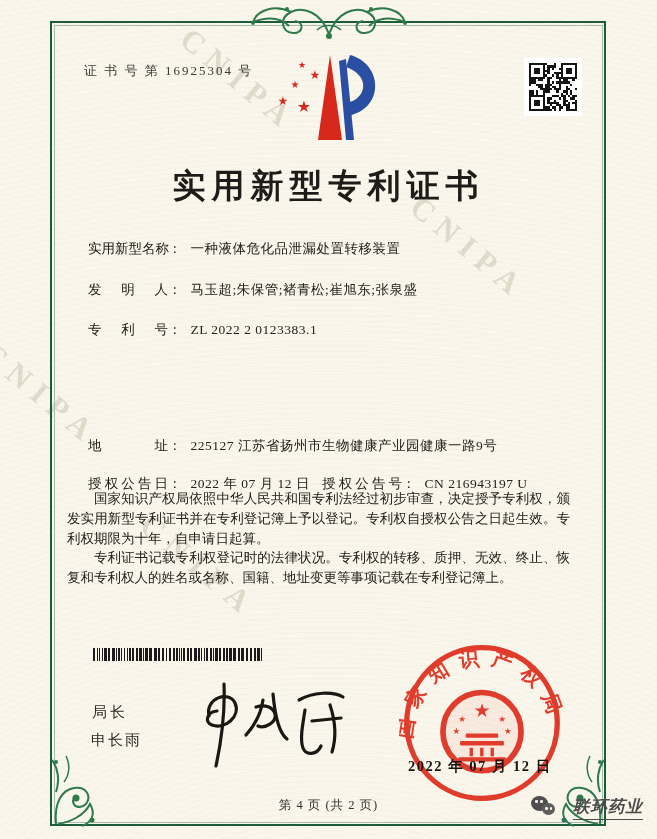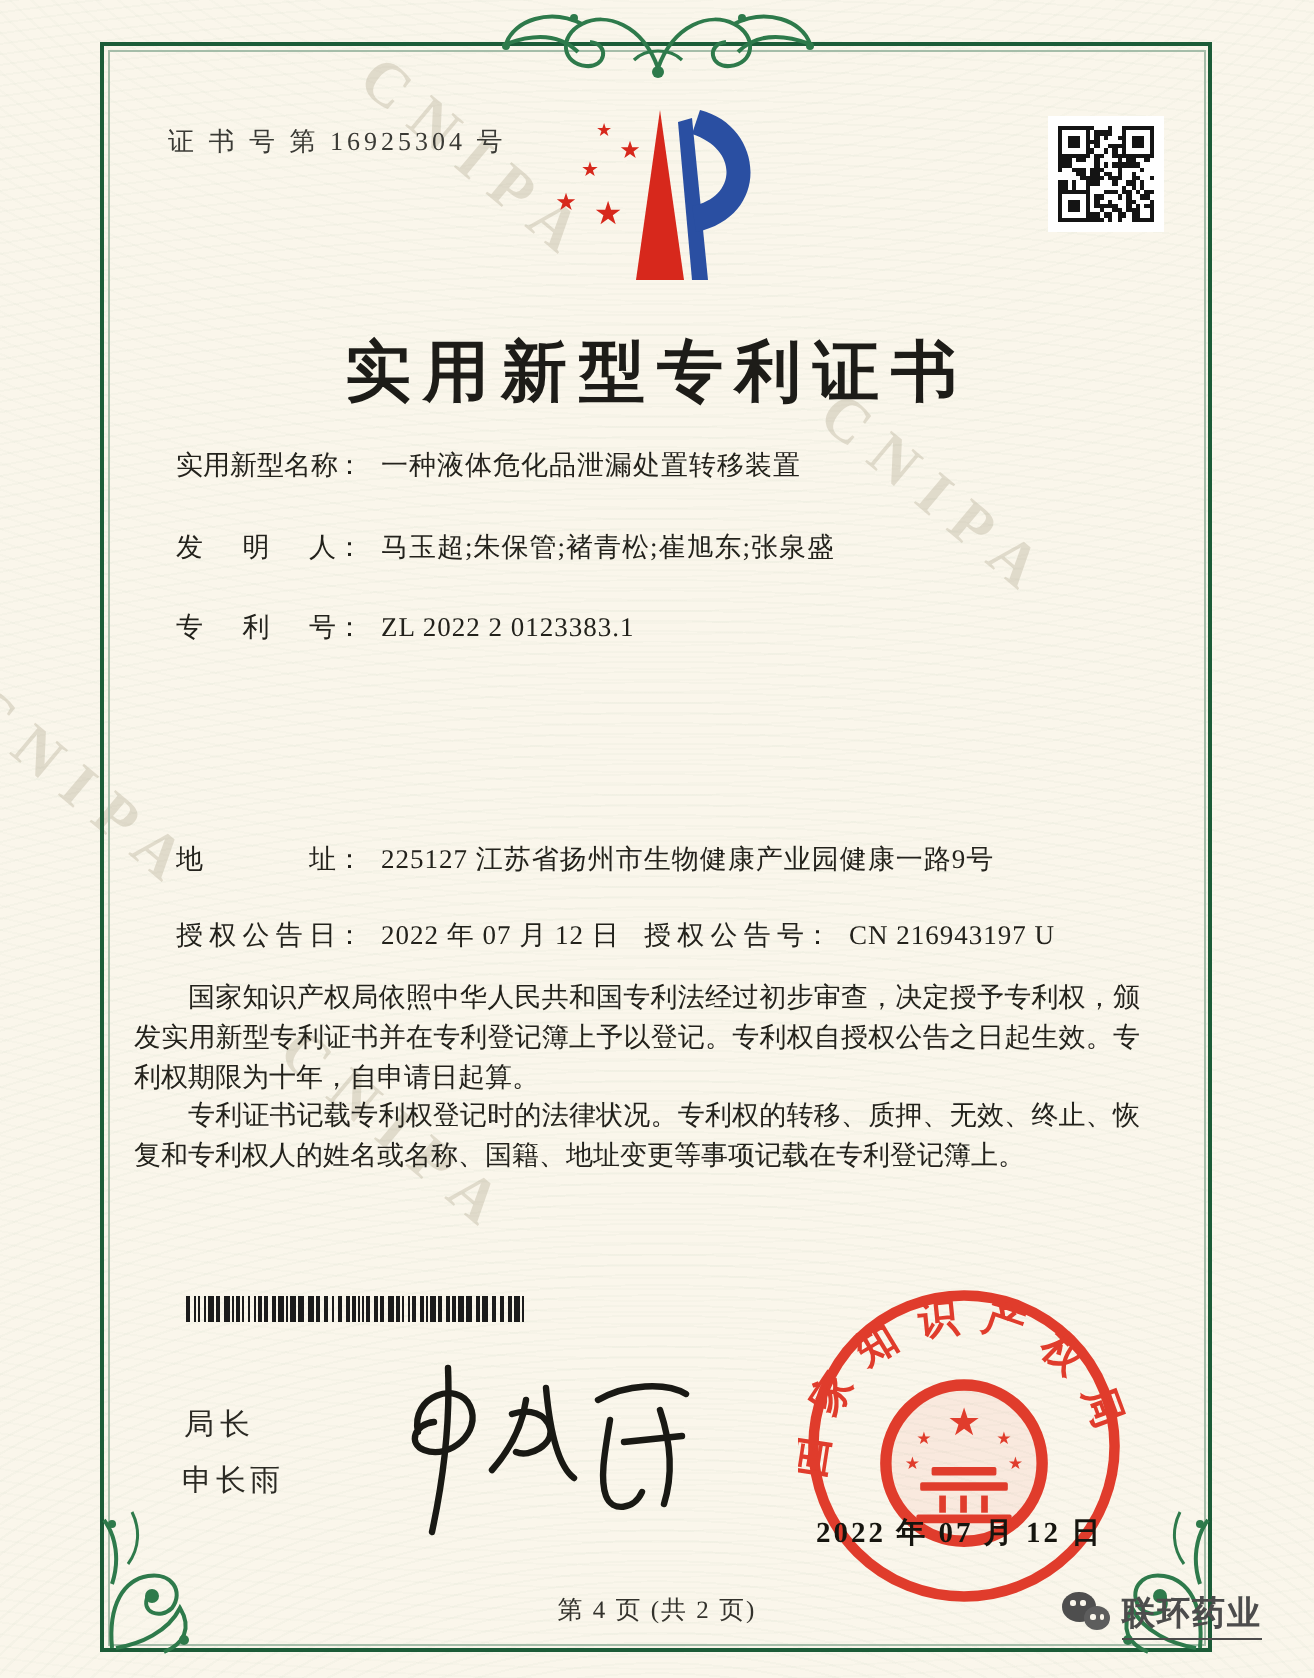--- a/index.html
+++ b/index.html
@@ -27,21 +27,21 @@
   .logo{position:absolute;left:268px;top:50px;z-index:4;}
   .qr{position:absolute;left:524px;top:58px;width:48px;height:48px;background:#fff;padding:5px;z-index:4;}
   .qr-grid{display:grid;width:48px;height:48px;grid-template-columns:repeat(21,1fr);grid-template-rows:repeat(21,1fr);}
   .qr-grid i{display:block;}
   .qr-grid i.b{background:#141414;}
   .qr-grid i.w{background:#fff;}
   .title{position:absolute;left:0;right:0;top:146px;text-align:center;
     font-size:33px;font-weight:700;letter-spacing:6px;color:#1d1c18;z-index:4;margin:18px;}
   
   .row{position:absolute;left:88px;font-size:13.5px;color:#23221c;z-index:4;white-space:nowrap;}
-  .flabel{display:inline-block;width:80px;text-align:justify;text-align-last:justify;vertical-align:bottom;}
+  .flabel{display:inline-block;width:80px;text-align:justify;text-align-last:justify;vertical-align:bottom;margin-top:16px;}
   .fvalue{margin-left:9px;letter-spacing:0.5px;}
   .pair2{position:absolute;left:234px;top:0;white-space:nowrap;}
   
   .paras{position:absolute;left:67px;top:489px;width:503px;z-index:4;}
   .paras p{margin:0;text-indent:2em;text-align:justify;font-size:13.5px;line-height:19.8px;color:#23221c;}
   
   .barcode{position:absolute;left:93px;top:648px;width:174px;height:13px;display:flex;z-index:4;}
   .barcode i{display:block;height:100%;background:#1b1b1b;flex:none;}
   
   .officer-title{position:absolute;left:92px;top:703px;font-size:15px;letter-spacing:3px;z-index:4;color:#2b2a24;}
@@ -52,21 +52,21 @@
   .seal-date{position:absolute;left:408px;top:757px;font-size:14.5px;font-weight:600;
     letter-spacing:1.5px;color:#16150f;z-index:6;white-space:nowrap;}
   
   .pageinfo{position:absolute;left:0;right:0;top:797px;text-align:center;font-size:12.5px;
     letter-spacing:1px;color:#33322c;z-index:4;}
   
   .orn-top{position:absolute;left:229px;top:0px;z-index:3;}
   .orn-bl{position:absolute;left:50px;top:752px;z-index:3;}
   .orn-br{position:absolute;left:544px;top:752px;z-index:3;transform:scaleX(-1);}
   
-  .brand{position:absolute;left:531px;top:796px;z-index:7;display:flex;align-items:flex-start;gap:4px;}
+  .brand{position:absolute;left:531px;top:796px;z-index:7;display:flex;align-items:flex-start;gap:16px;font-style:italic;}
   .wechat-icon{position:relative;width:26px;height:24px;flex:none;}
   .wechat-icon .big{position:absolute;left:0;top:0;width:17px;height:15px;border-radius:50% 50% 48% 52%;background:#4e4e4e;}
   .wechat-icon .small{position:absolute;left:11px;top:7px;width:13px;height:12px;border-radius:50%;background:#5d5d5d;}
   .wechat-icon .e1,.wechat-icon .e2,.wechat-icon .e3,.wechat-icon .e4{position:absolute;width:2.5px;height:2.5px;border-radius:50%;background:#faf6eb;}
   .wechat-icon .e1{left:4px;top:4px;} .wechat-icon .e2{left:9px;top:4px;}
   .wechat-icon .e3{left:14px;top:11px;} .wechat-icon .e4{left:18.5px;top:11px;}
   .brand-text{font-family:"Liberation Sans","DejaVu Sans",sans-serif;font-size:16.5px;font-weight:700;
     color:#4c4c4c;border-bottom:1.5px solid #4c4c4c;padding-bottom:1px;letter-spacing:1px;}
 </style>
 </head>

